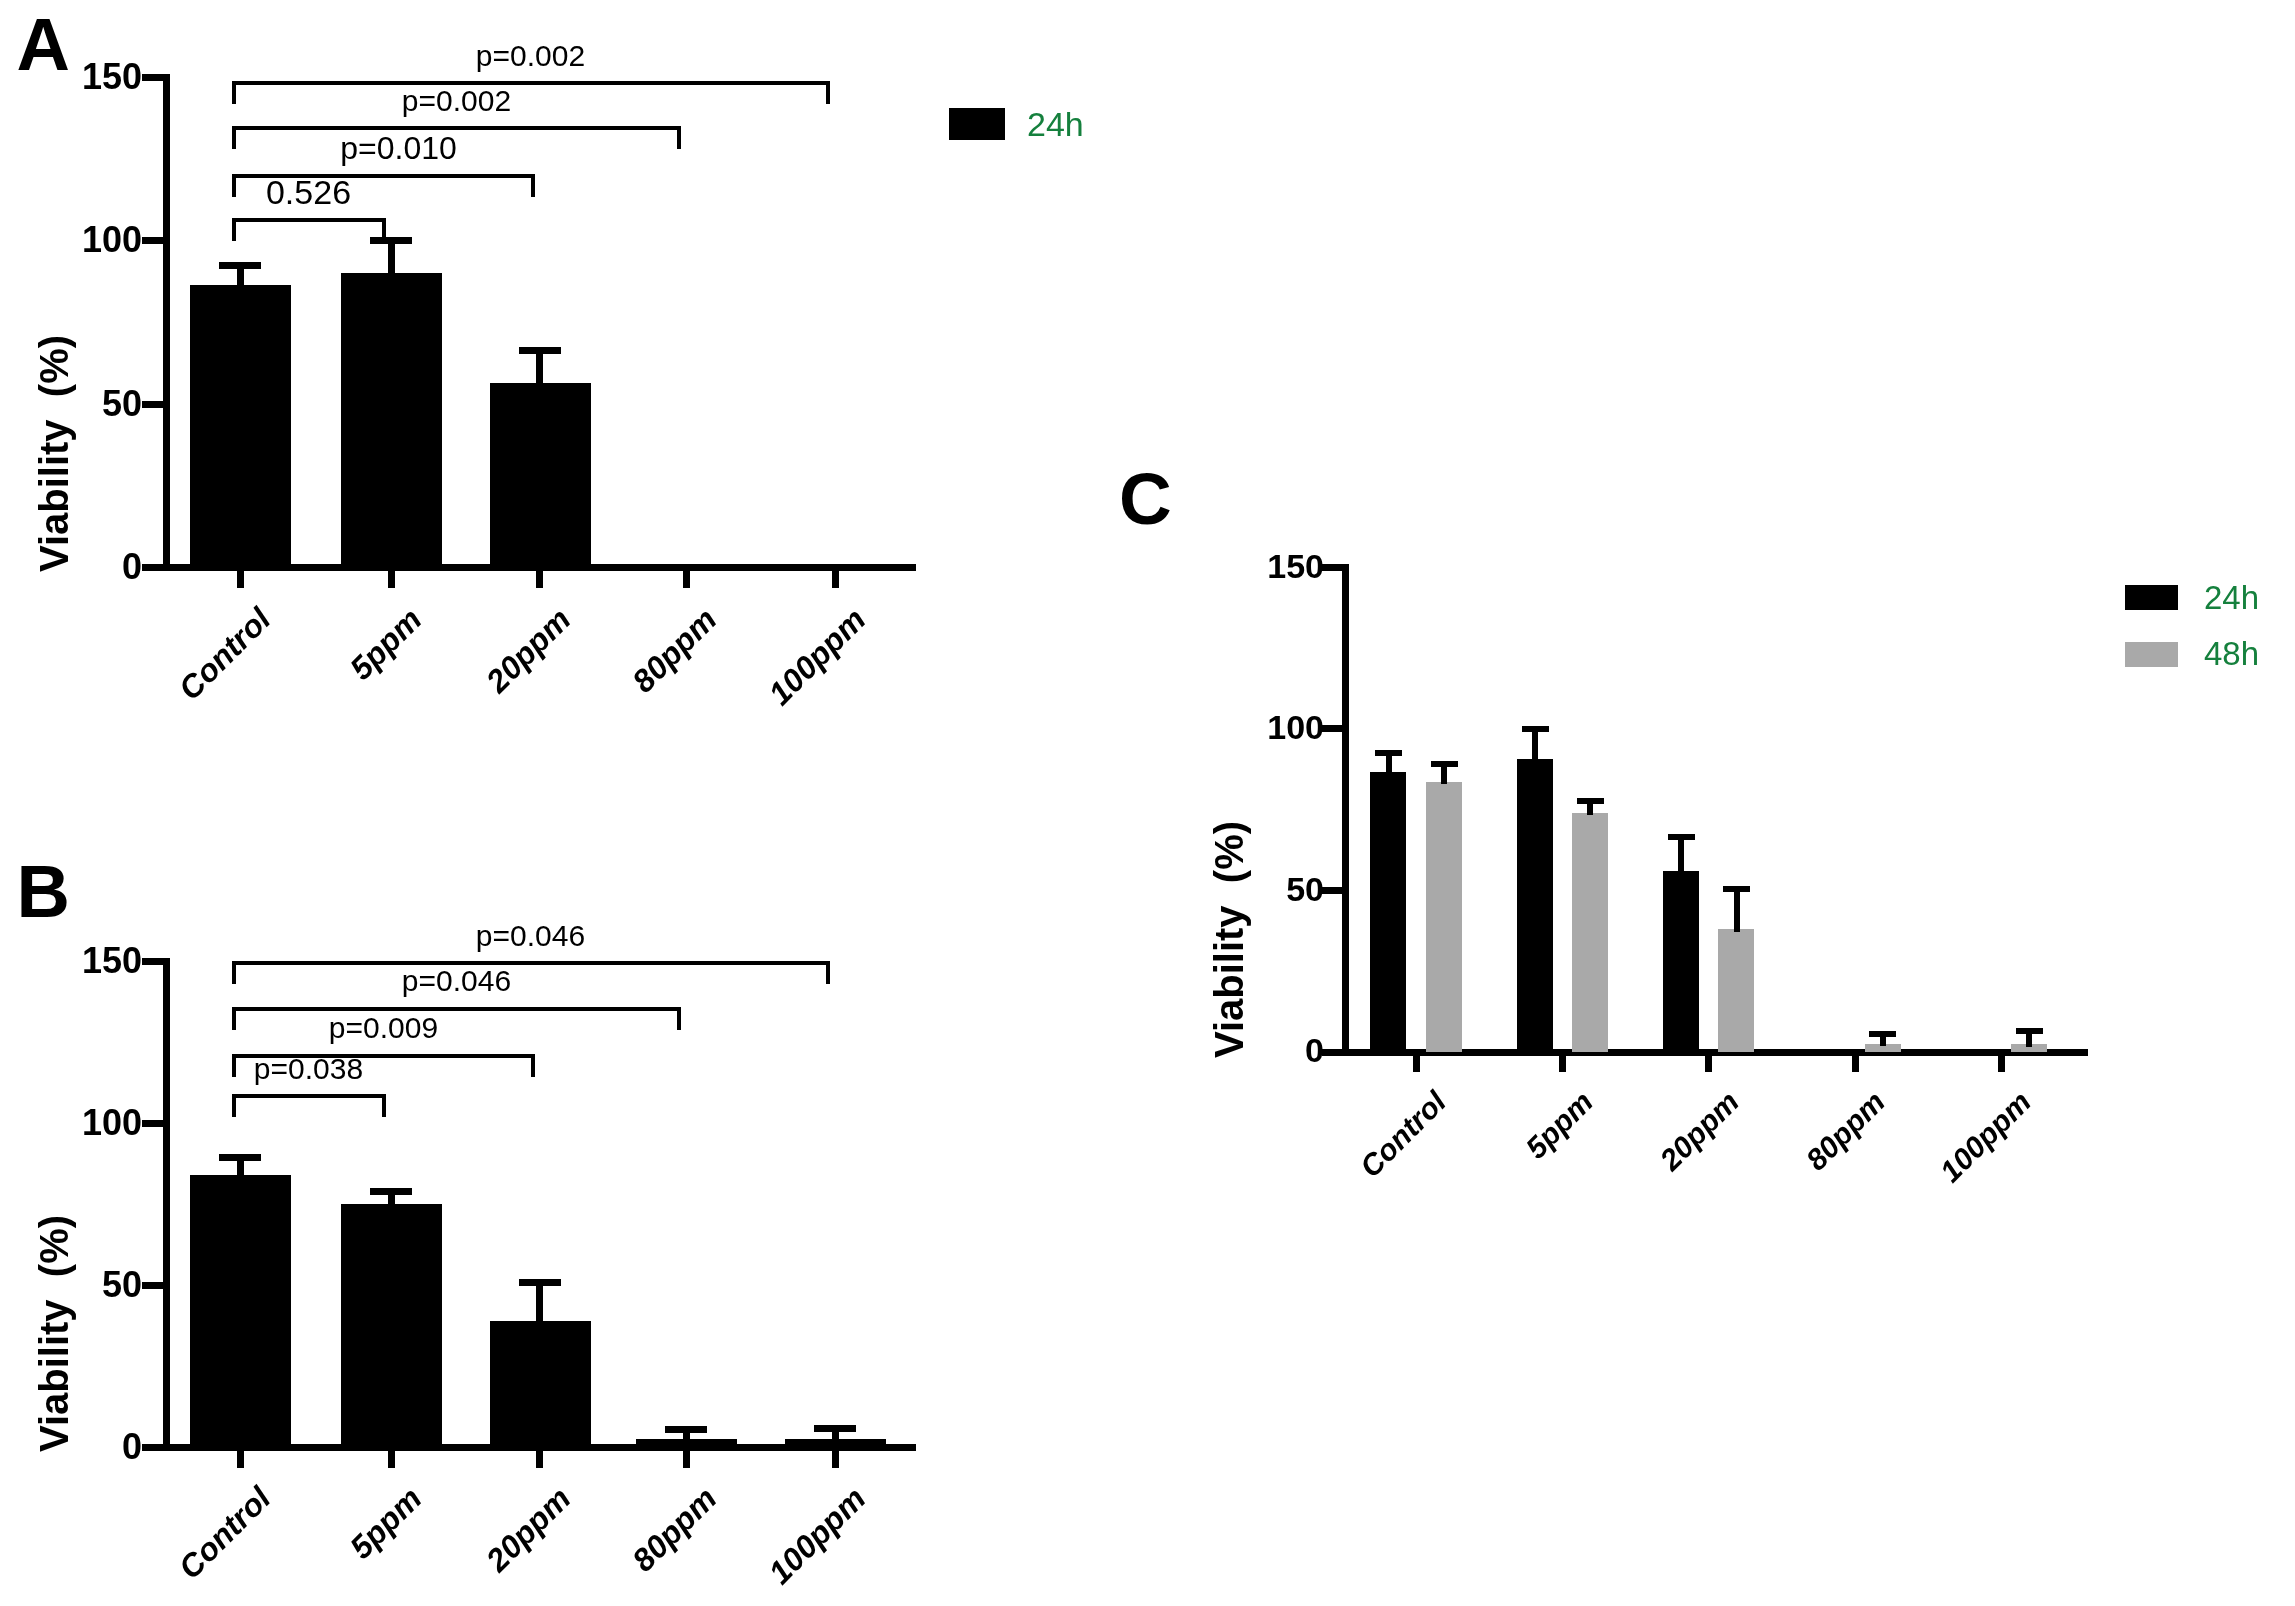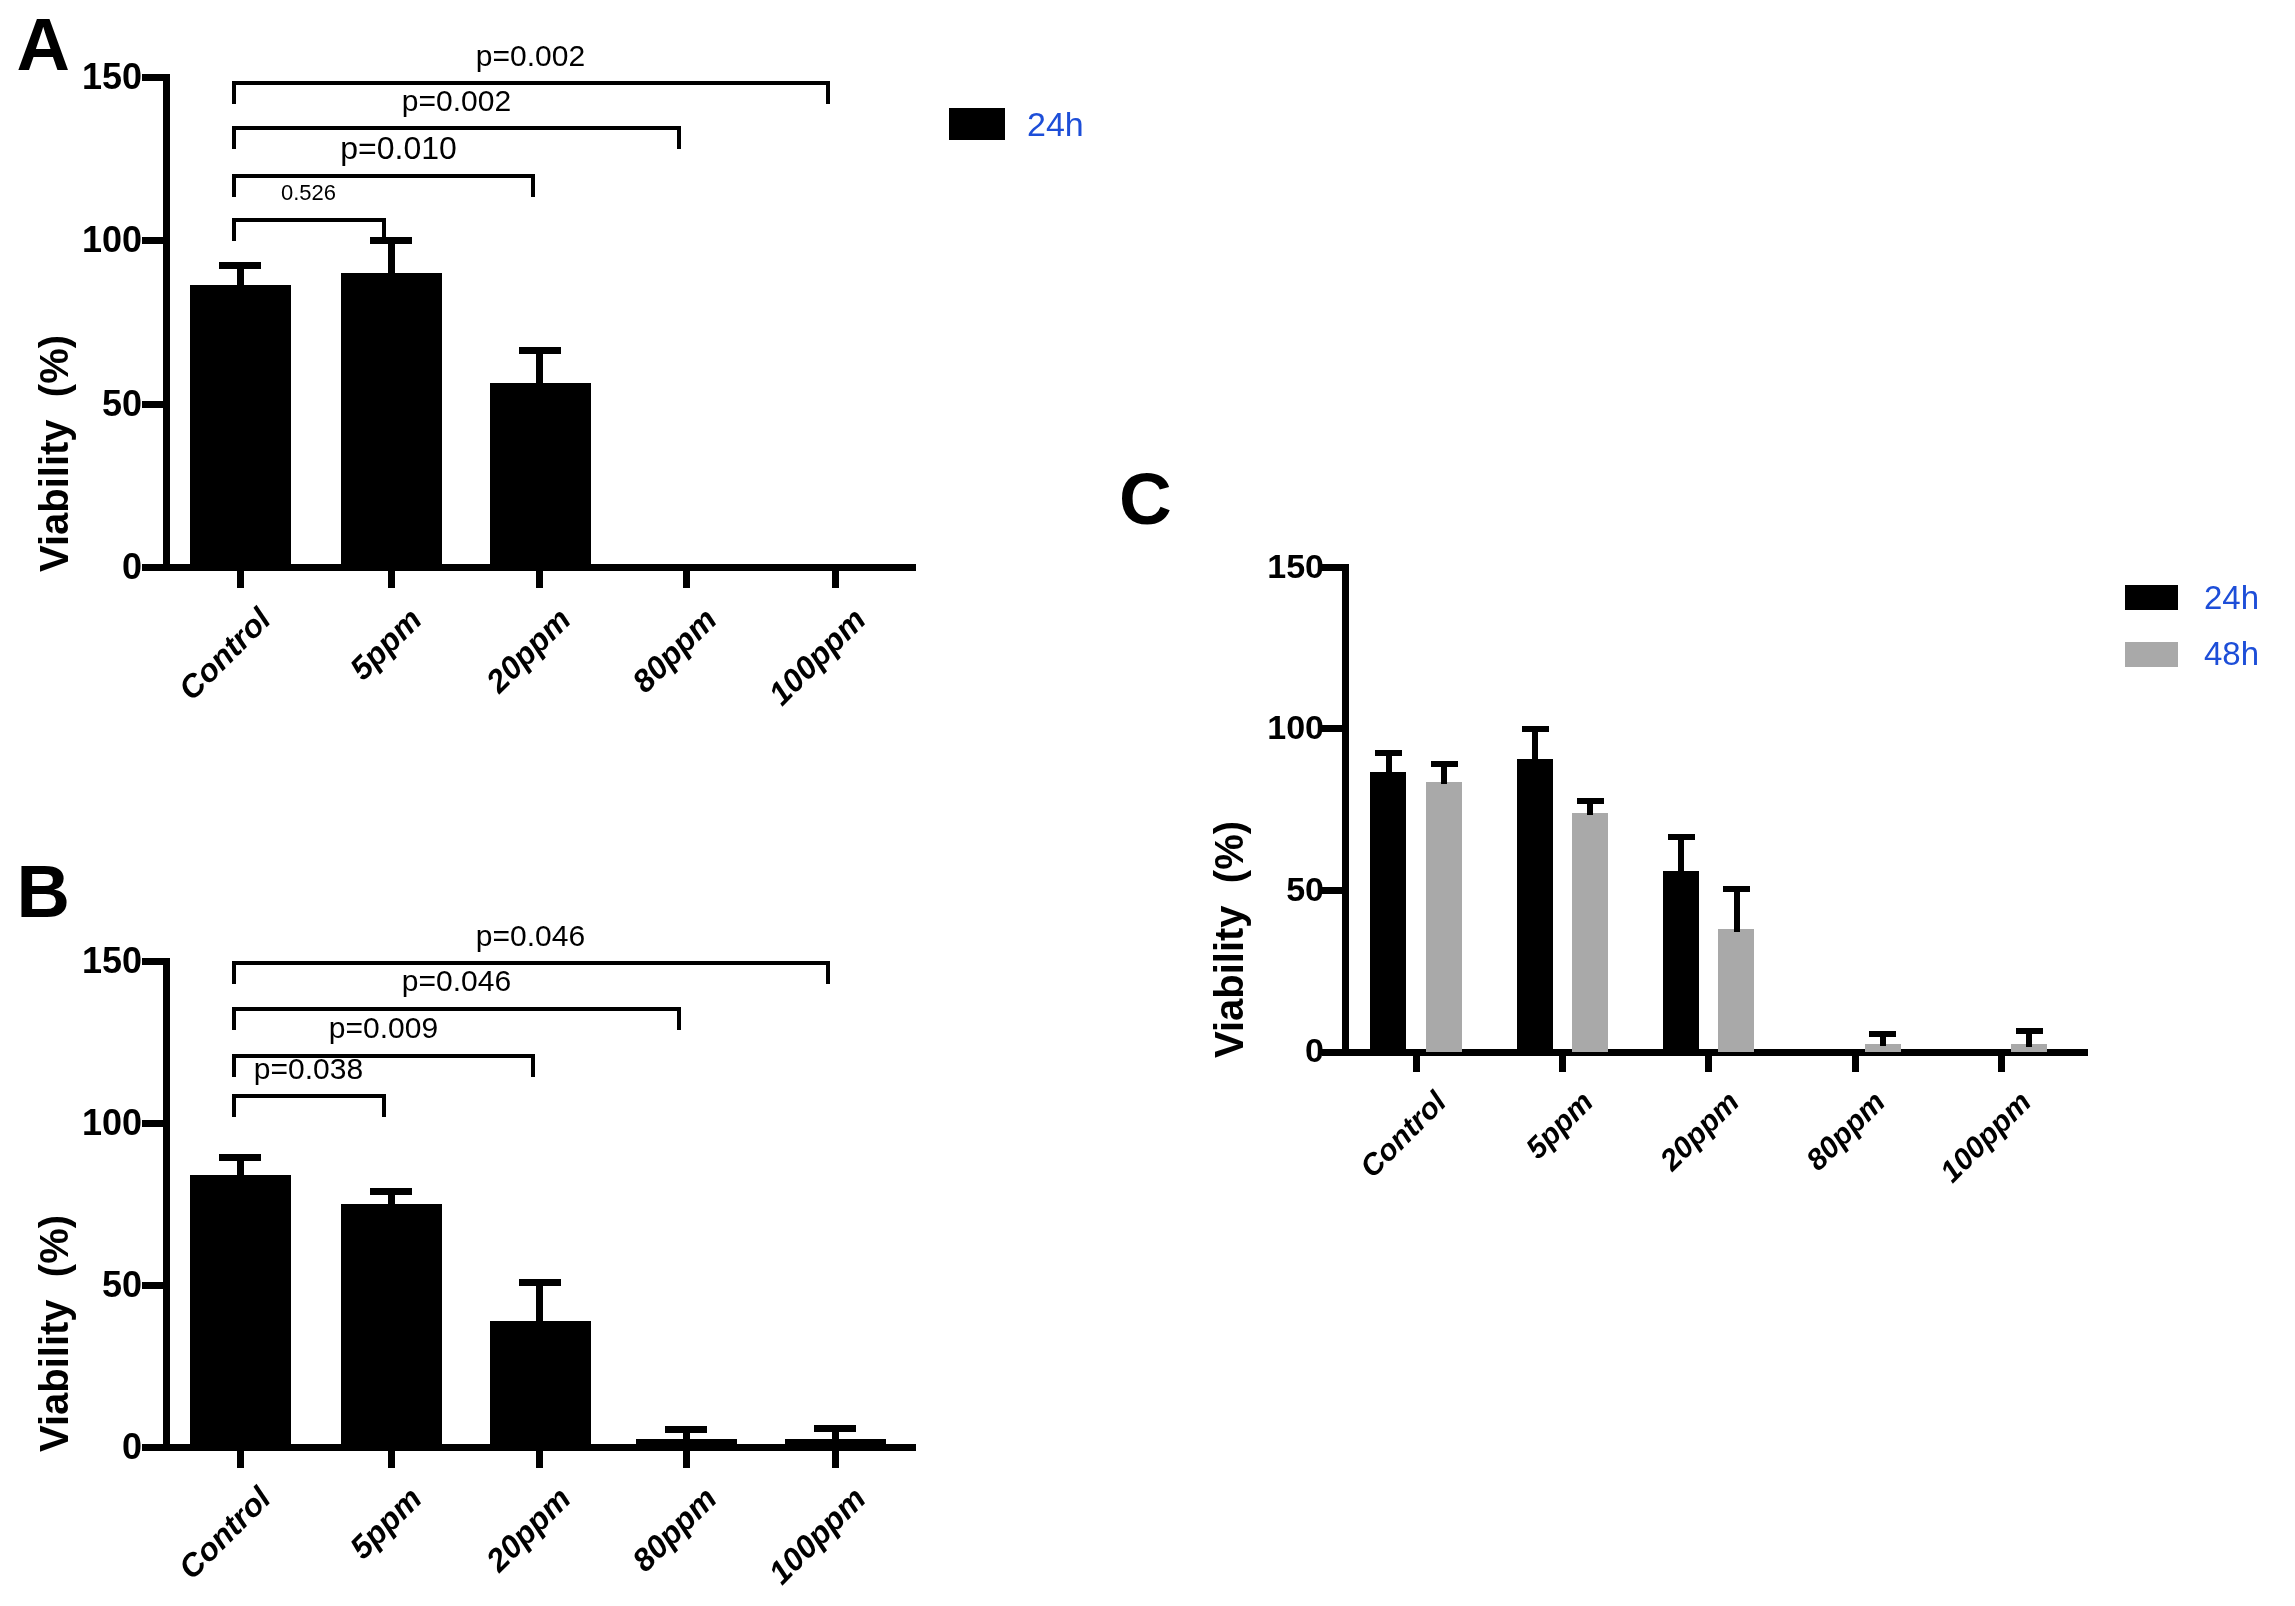--- a/index.html
+++ b/index.html
@@ -44,21 +44,21 @@
     transform:rotate(-45deg);
   }
   .bracket-label{
     position:absolute;
     color:#000;
     text-align:center;
     white-space:nowrap;
   }
   .legend-label{
     position:absolute;
-    color:#1d4ed8;
+    color:#15803d;
     white-space:nowrap;
   }
 </style>
 </head>
 <body>
 
 <div id="figure">
 
   <div class="panel-letter" style="left:16.5px;top:8px;font-size:74px;">A</div>
   <div class="y-title" style="left:-144px;top:427px;width:397px;height:53px;line-height:53px;font-size:40px;">Viability  (%)</div>
@@ -88,21 +88,21 @@
       <div class="err-cap" style="left: 219px; top: 262px; width: 42px; height: 6.6px; background: rgb(0, 0, 0);"></div>
       <div class="bar" style="left: 341px; top: 273px; width: 101px; height: 294px; background: rgb(0, 0, 0);"></div>
       <div class="err-stem" style="left: 388px; top: 241px; width: 6.6px; height: 35px; background: rgb(0, 0, 0);"></div>
       <div class="err-cap" style="left: 370px; top: 237px; width: 42px; height: 6.6px; background: rgb(0, 0, 0);"></div>
       <div class="bar" style="left: 490px; top: 383px; width: 101px; height: 185px; background: rgb(0, 0, 0);"></div>
       <div class="err-stem" style="left: 536px; top: 350px; width: 6.6px; height: 35px; background: rgb(0, 0, 0);"></div>
       <div class="err-cap" style="left: 519px; top: 347px; width: 42px; height: 6.6px; background: rgb(0, 0, 0);"></div>
       <div class="bracket-line" style="left: 232px; top: 218px; width: 154px; height: 4px; background: rgb(0, 0, 0);"></div>
       <div class="bracket-drop" style="left: 232px; top: 218px; width: 4px; height: 22.5px; background: rgb(0, 0, 0);"></div>
       <div class="bracket-drop" style="left: 382px; top: 218px; width: 4px; height: 22.5px; background: rgb(0, 0, 0);"></div>
-      <div class="bracket-label" style="left: 110px; top: 176px; width: 397px; font-size: 22px; line-height: 33px;">0.526</div>
+      <div class="bracket-label" style="left: 110px; top: 176px; width: 397px; font-size: 34px; line-height: 33px;">0.526</div>
       <div class="bracket-line" style="left: 232px; top: 174px; width: 303px; height: 4px; background: rgb(0, 0, 0);"></div>
       <div class="bracket-drop" style="left: 232px; top: 174px; width: 4px; height: 22.5px; background: rgb(0, 0, 0);"></div>
       <div class="bracket-drop" style="left: 531px; top: 174px; width: 4px; height: 22.5px; background: rgb(0, 0, 0);"></div>
       <div class="bracket-label" style="left: 200px; top: 132px; width: 397px; font-size: 32px; line-height: 33px;">p=0.010</div>
       <div class="bracket-line" style="left: 232px; top: 126px; width: 449px; height: 4px; background: rgb(0, 0, 0);"></div>
       <div class="bracket-drop" style="left: 232px; top: 126px; width: 4px; height: 22.5px; background: rgb(0, 0, 0);"></div>
       <div class="bracket-drop" style="left: 677px; top: 126px; width: 4px; height: 22.5px; background: rgb(0, 0, 0);"></div>
       <div class="bracket-label" style="left: 258px; top: 84px; width: 397px; font-size: 30px; line-height: 33px;">p=0.002</div>
       <div class="bracket-line" style="left: 232px; top: 81px; width: 598px; height: 4px; background: rgb(0, 0, 0);"></div>
       <div class="bracket-drop" style="left: 232px; top: 81px; width: 4px; height: 22.5px; background: rgb(0, 0, 0);"></div>

